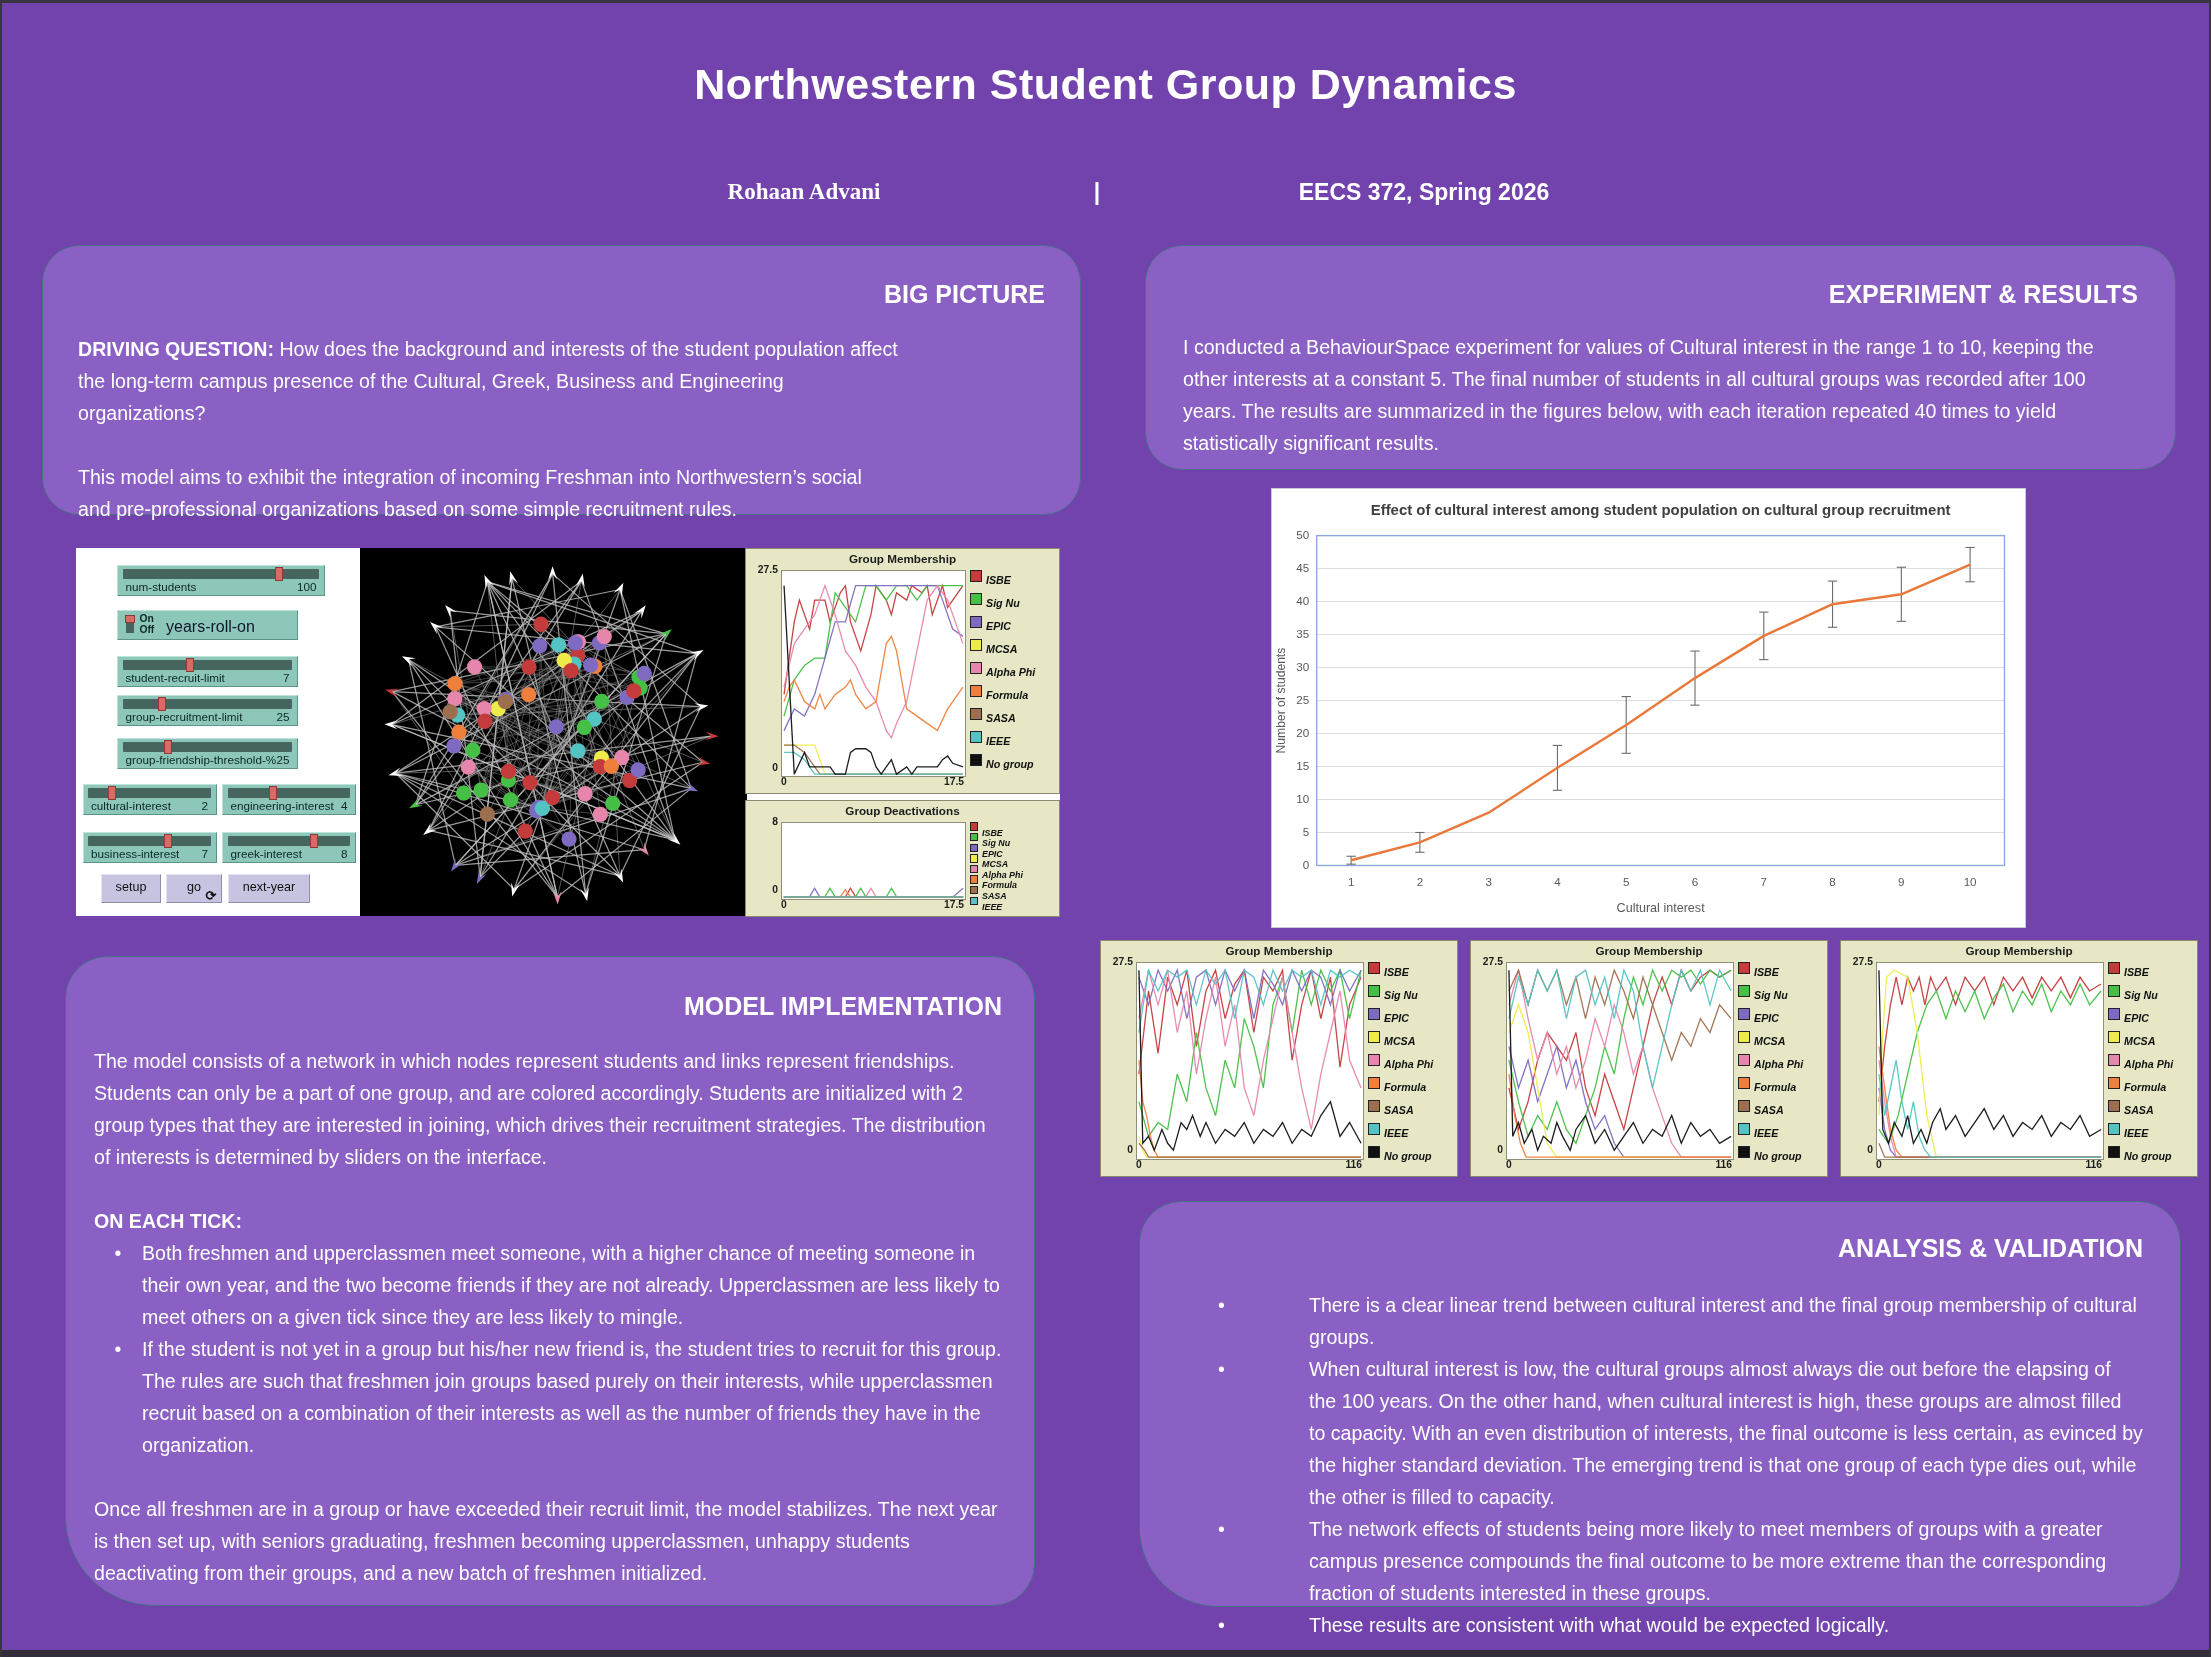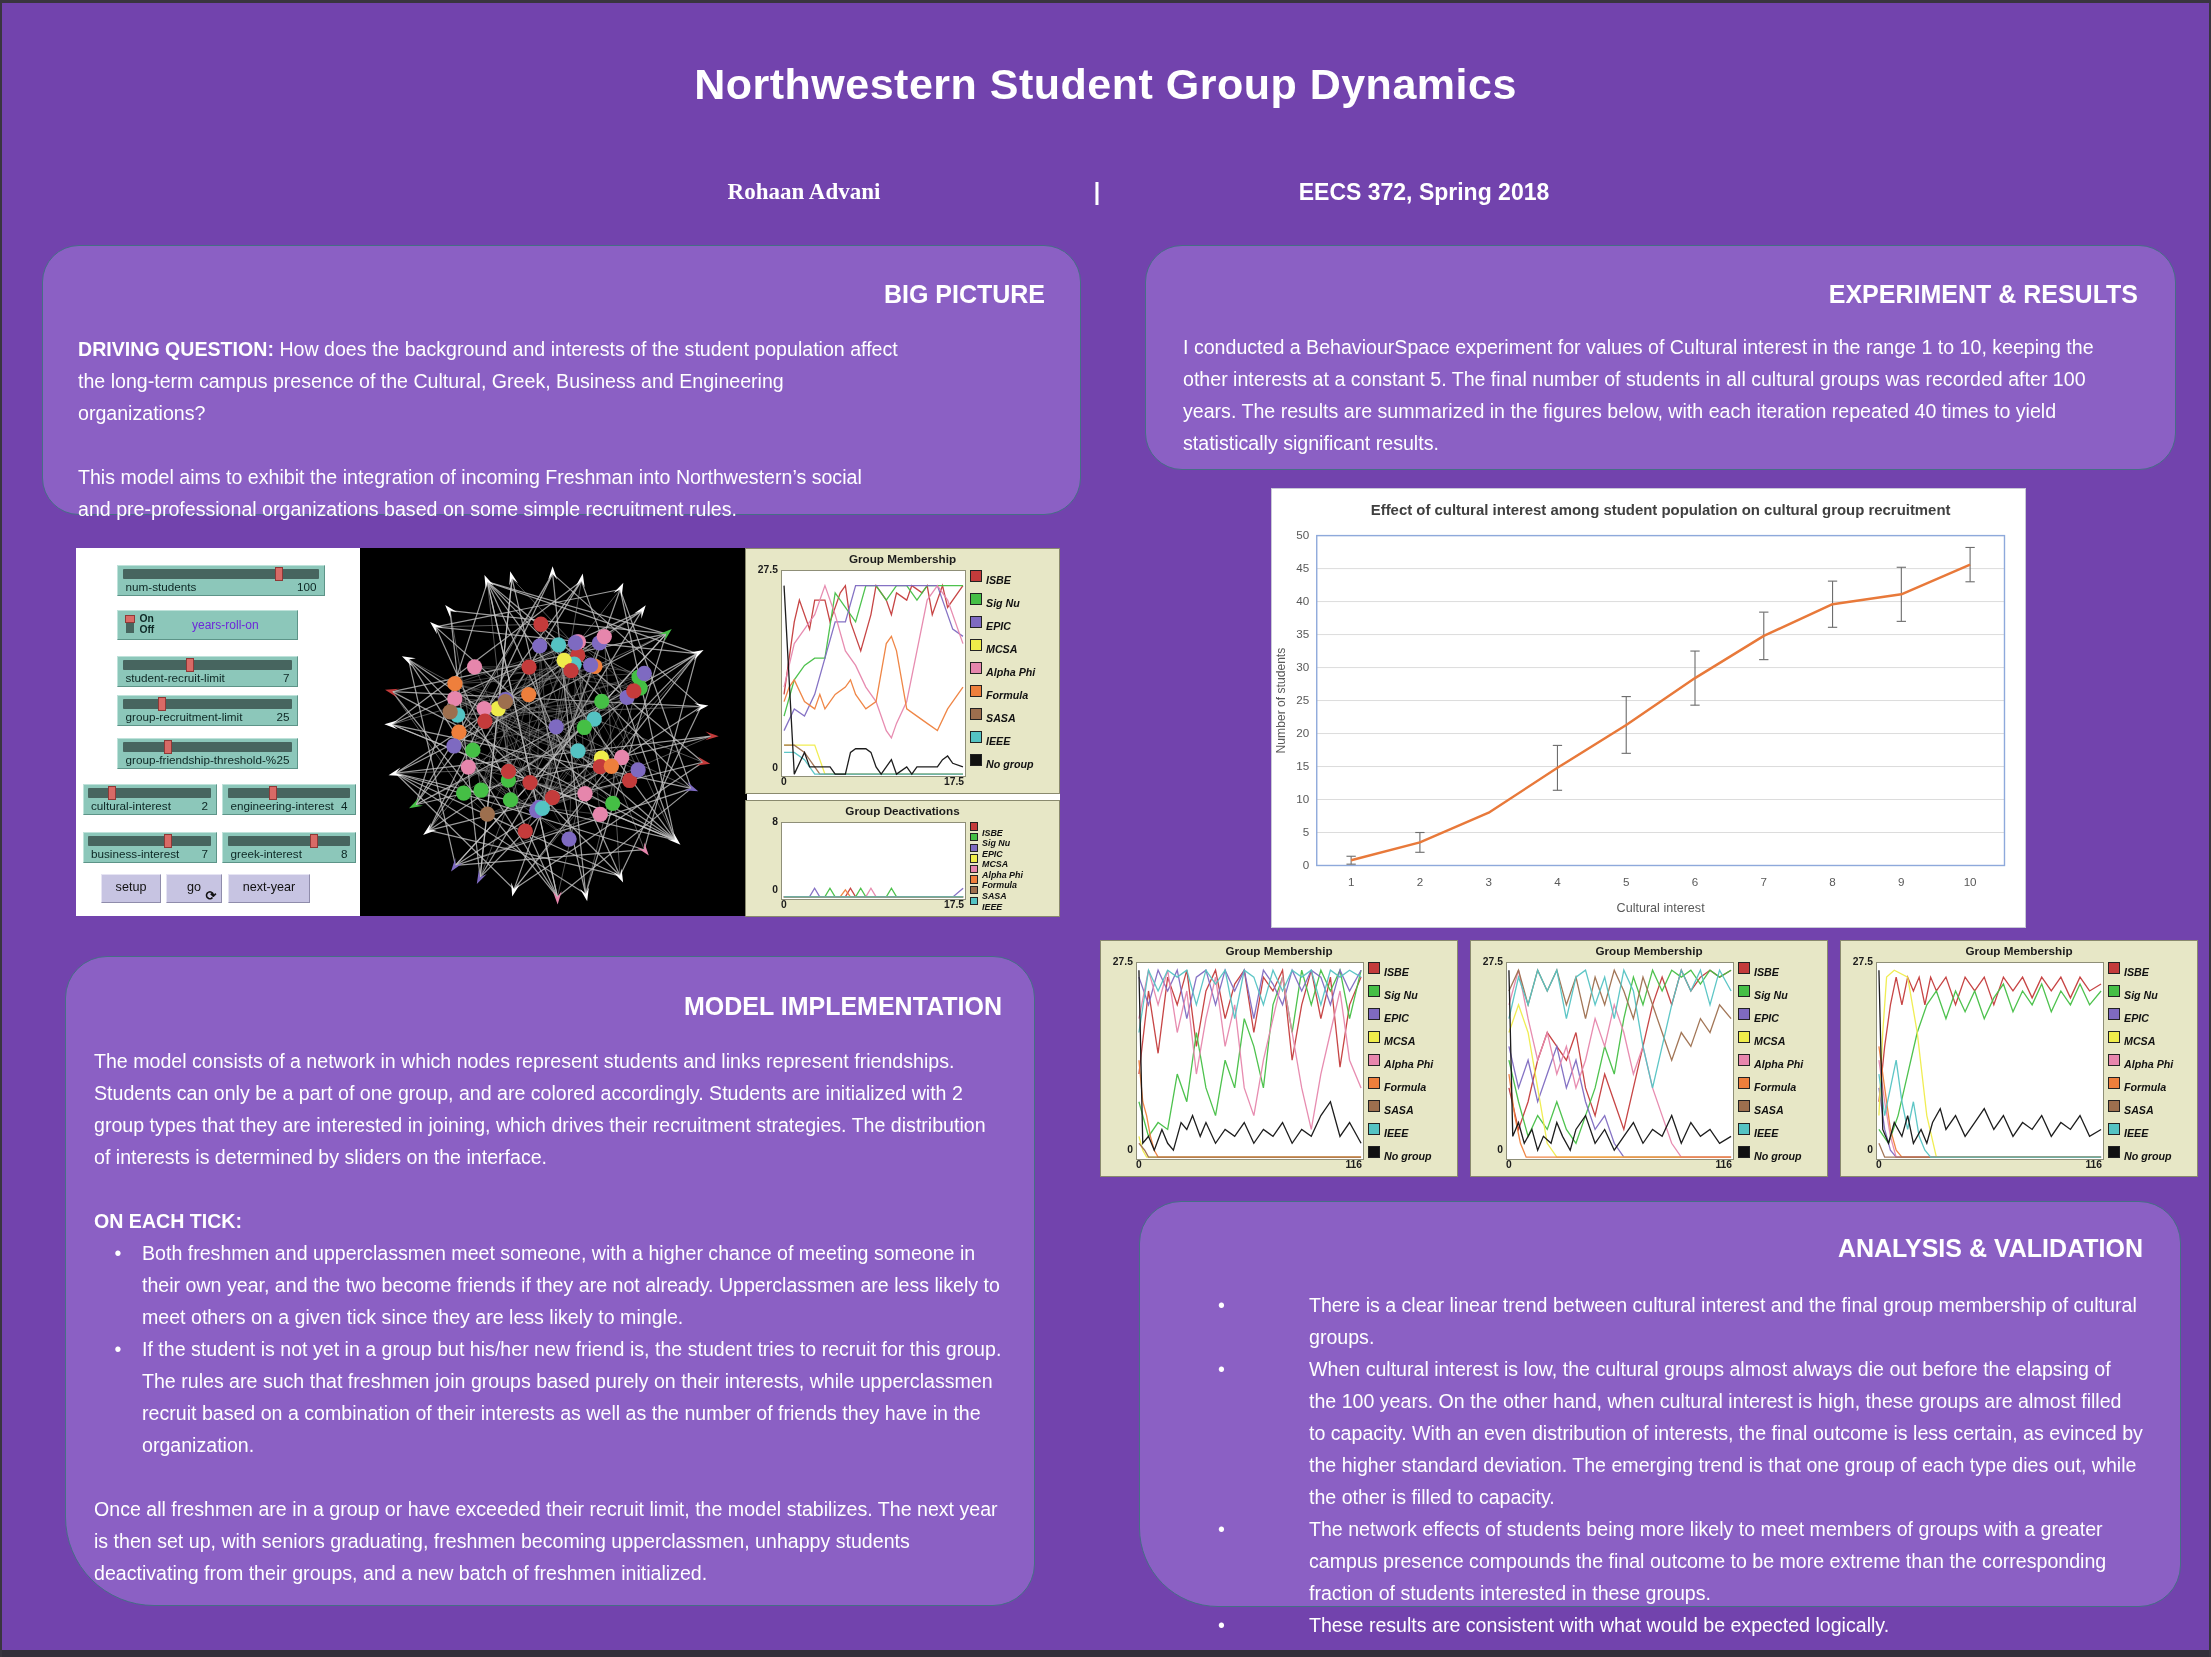--- a/index.html
+++ b/index.html
@@ -69,21 +69,21 @@
 
   .nl-switch{
     position:absolute;height:30px;background:#8cc7ba;box-sizing:border-box;
     border-top:1.9px solid #bfe2da;border-left:1.9px solid #bfe2da;
     border-bottom:1.9px solid #5d9488;border-right:1.9px solid #5d9488;
   }
   .nl-switch .slot{position:absolute;left:7.5px;top:4.7px;width:8.4px;height:17.7px;background:#47655f;}
   .nl-switch .knob{position:absolute;left:6.5px;top:3.7px;width:10.3px;height:8.4px;background:#d96a66;border:0.9px solid #8e3a38;box-sizing:border-box;}
   .nl-switch .on{position:absolute;left:21.4px;top:1.9px;font-size:10.3px;font-weight:bold;color:#0d2724;}
   .nl-switch .off{position:absolute;left:21.4px;top:13px;font-size:10.3px;font-weight:bold;color:#0d2724;}
-  .nl-switch .lbl{position:absolute;left:48px;top:6.5px;font-size:12px;color:#6d28d9;margin-left:26px;}
+  .nl-switch .lbl{position:absolute;left:48px;top:6.5px;font-size:16px;color:#0f172a;}
 
   .nl-button{
     position:absolute;height:29px;background:#c7c4e2;box-sizing:border-box;
     border-top:1.9px solid #e6e4f3;border-left:1.9px solid #e6e4f3;
     border-bottom:1.9px solid #8f8cab;border-right:1.9px solid #8f8cab;
     color:#111111;font-size:12.6px;text-align:center;line-height:25px;
   }
   .nl-button .go-icon{position:absolute;right:4.7px;bottom:0px;font-size:13px;font-weight:bold;line-height:13px;}
 
   .nl-plot{
@@ -109,21 +109,21 @@
 
 <div class="edge" id="edge-top"></div>
 <div class="edge" id="edge-bottom"></div>
 <div class="edge" id="edge-left"></div>
 <div class="edge" id="edge-right"></div>
 
 <div class="poster-title">Northwestern Student Group Dynamics</div>
 <div class="subtitle">
   <span id="author">Rohaan Advani</span>
   <span id="divider">|</span>
-  <span id="course">EECS 372, Spring 2018</span>
+  <span id="course">EECS 372, Spring 2026</span>
 </div>
 
 <div class="panel" id="big-picture">
   <h2>BIG PICTURE</h2>
   <div class="body">
     <p><span class="bold-inline">DRIVING QUESTION:</span><span> How does the background and interests of the student population affect the long-term campus presence of the Cultural, Greek, Business and Engineering organizations?</span></p>
     <p>This model aims to exhibit the integration of incoming Freshman into Northwestern’s social and pre-professional organizations based on some simple recruitment rules.</p>
   </div>
 </div>
 

